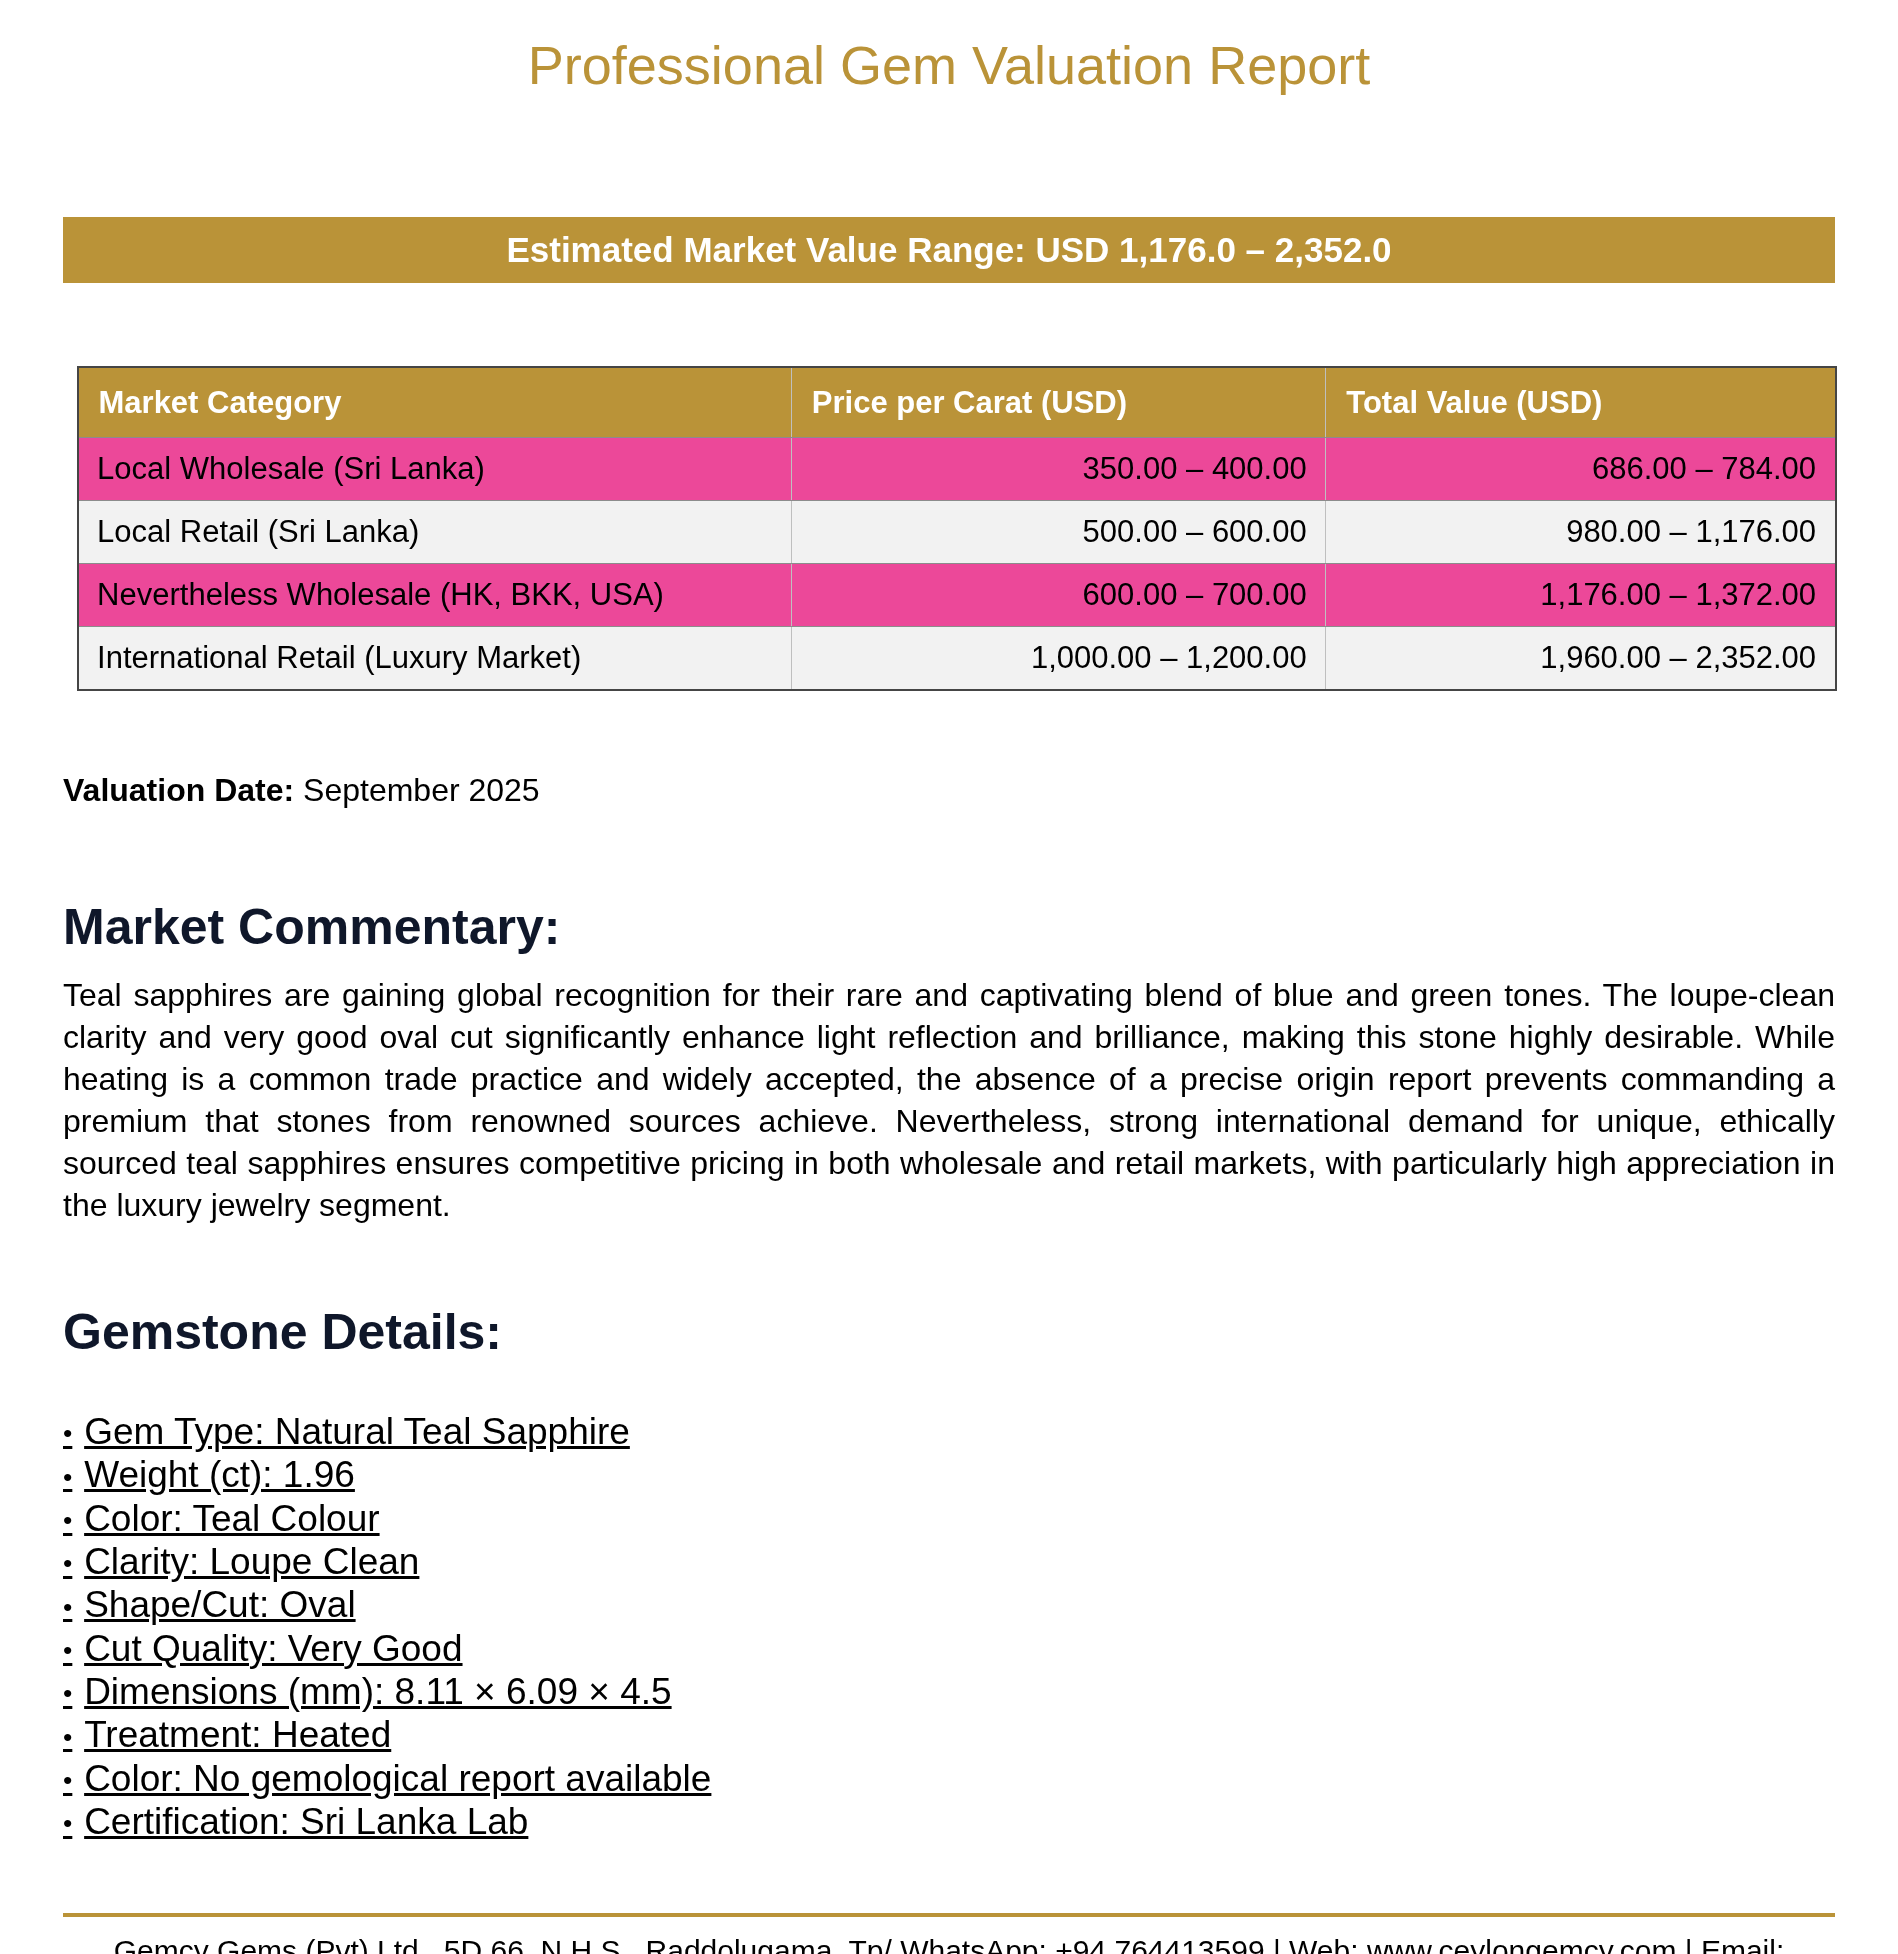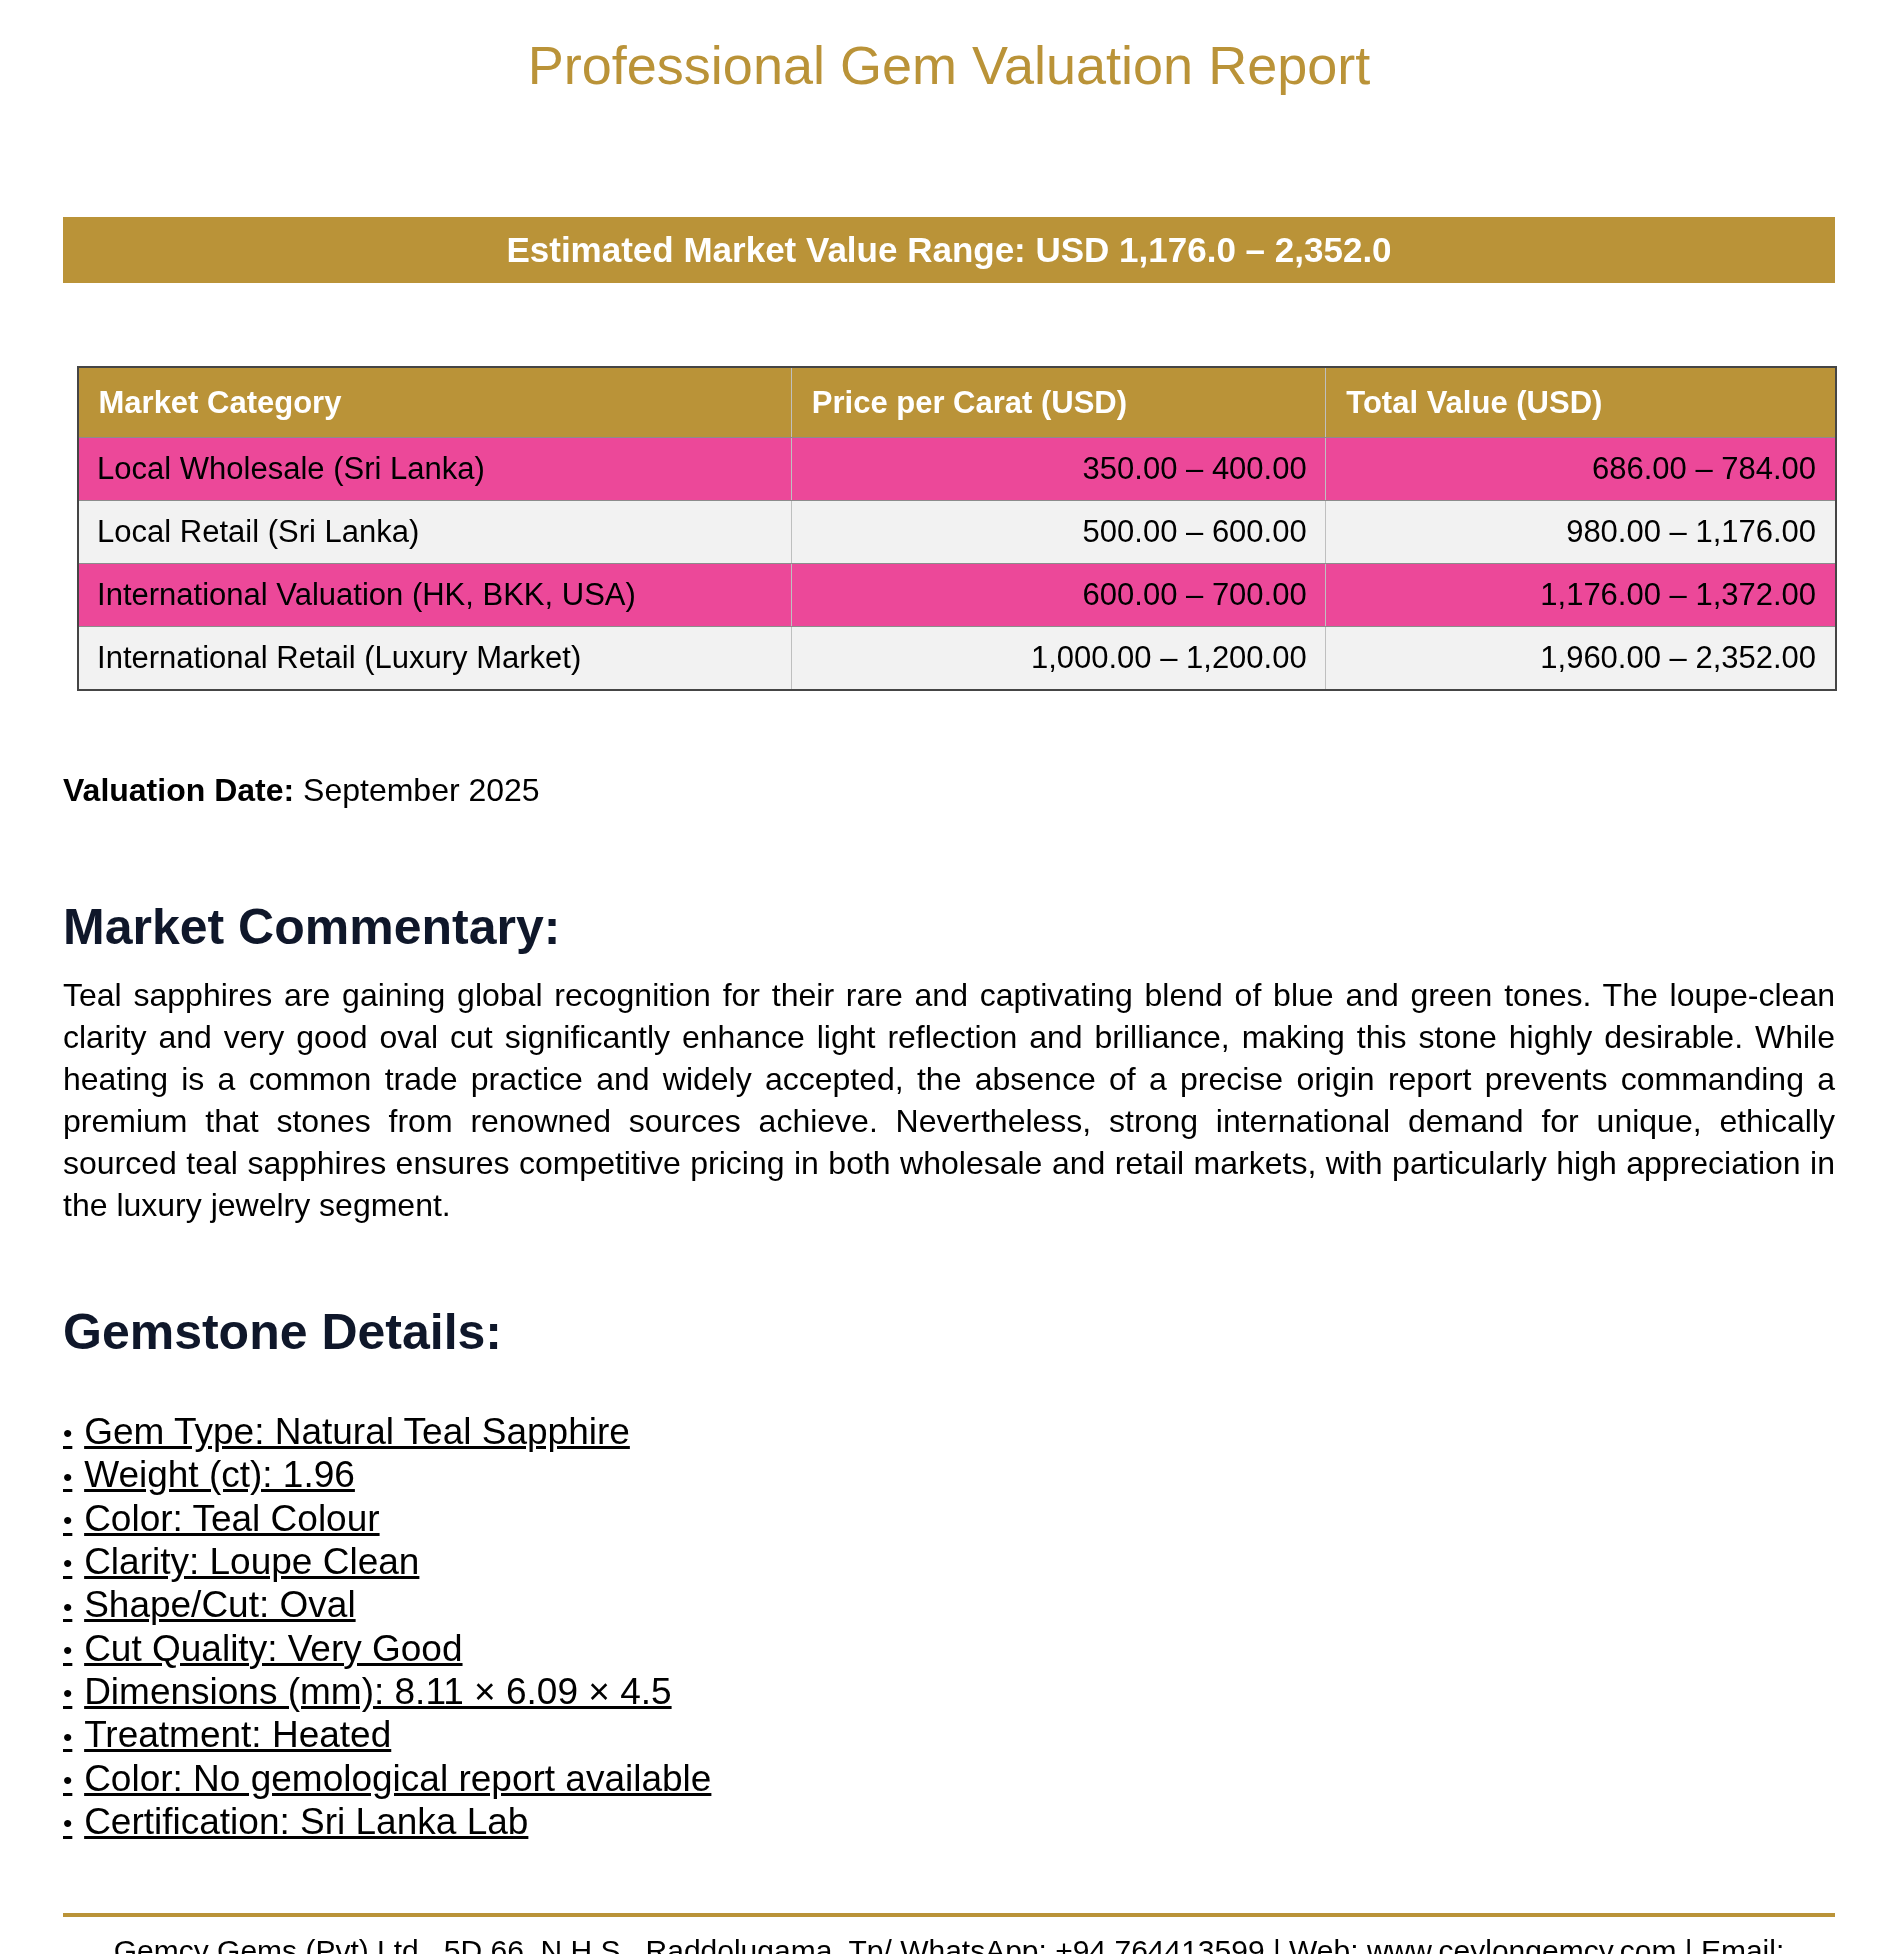--- a/index.html
+++ b/index.html
@@ -144,21 +144,21 @@
         <td>Local Wholesale (Sri Lanka)</td>
         <td class="num">350.00 – 400.00</td>
         <td class="num">686.00 – 784.00</td>
       </tr>
       <tr>
         <td>Local Retail (Sri Lanka)</td>
         <td class="num">500.00 – 600.00</td>
         <td class="num">980.00 – 1,176.00</td>
       </tr>
       <tr>
-        <td>International Valuation (HK, BKK, USA)</td>
+        <td>Nevertheless Wholesale (HK, BKK, USA)</td>
         <td class="num">600.00 – 700.00</td>
         <td class="num">1,176.00 – 1,372.00</td>
       </tr>
       <tr>
         <td>International Retail (Luxury Market)</td>
         <td class="num">1,000.00 – 1,200.00</td>
         <td class="num">1,960.00 – 2,352.00</td>
       </tr>
     </tbody>
   </table>

